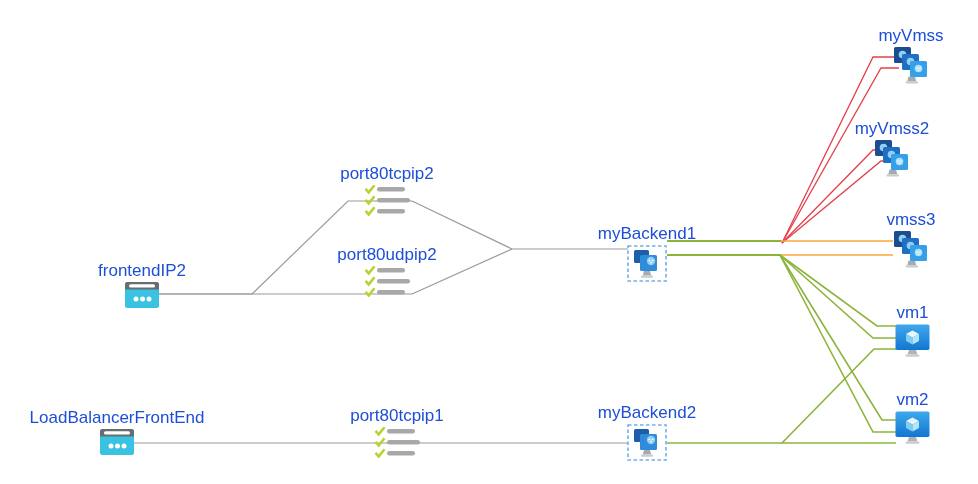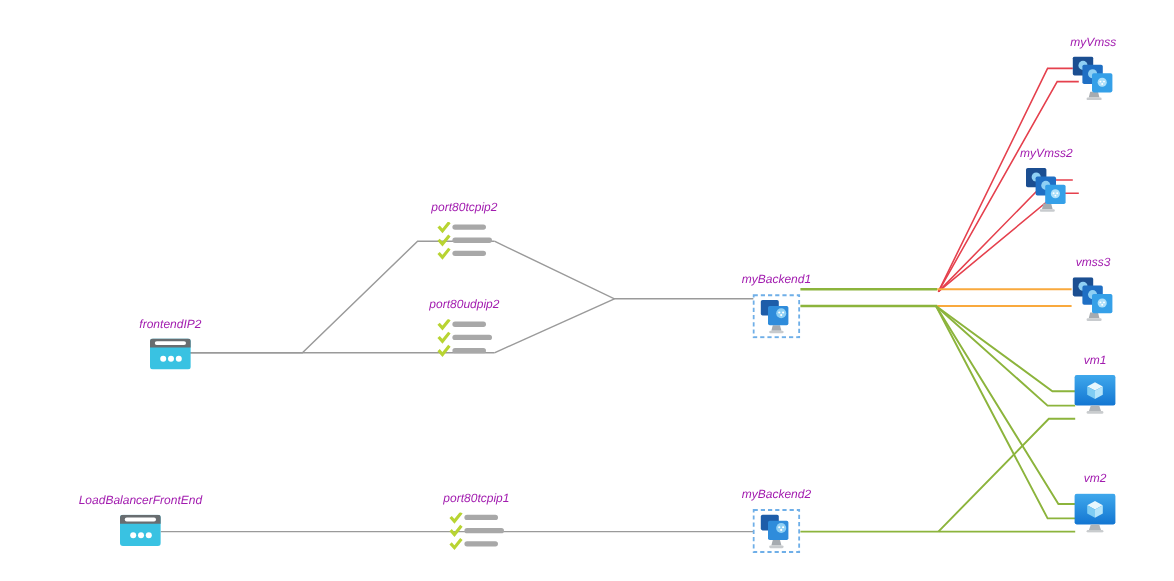--- a/index.html
+++ b/index.html
@@ -11,38 +11,37 @@
     overflow:hidden;
   }
   #edge-layer{position:absolute;left:0;top:0;z-index:1;}
   .node{position:absolute;z-index:2;}
   .node .nlabel{
     position:absolute;
     bottom:100%;
     left:50%;
     transform:translateX(-50%);
     margin-bottom:2px;
-    font-size:10px;
-    color:#a21caf;
+    font-size:17px;
+    color:#1d4ed8;
     white-space:nowrap;
     line-height:18px;
-    font-style:italic;
   }
   
   #node-frontendIP2          {left:100px; top:282px;margin-left:25px;}
   #node-loadBalancerFrontEnd {left:100px; top:429px;}
   #node-port80tcpip2         {left:362px; top:185px;}
   #node-port80udpip2         {left:362px; top:266px;}
   #node-port80tcpip1         {left:372px; top:427px;}
   #node-myBackend1           {left:627px; top:245px;}
   #node-myBackend2           {left:627px; top:424px;}
   #node-myVmss               {left:893px; top:47px;}
-  #node-myVmss2              {left:854px; top:140px;}
+  #node-myVmss2              {left:874px; top:140px;}
   #node-vmss3                {left:893px; top:231px;text-align:right;}
-  #node-vm1                  {left:895px; top:312px;}
+  #node-vm1                  {left:895px; top:324px;}
   #node-vm2                  {left:895px; top:411px;}
   .node svg{display:block;}
 </style>
 </head>
 <body>
 
 <div class="stage">
 
   <svg id="edge-layer" width="978" height="484" viewBox="0 0 978 484">
       <polyline points="134,294 252,294 348,201 412,201" fill="none" stroke="#9a9a9a" stroke-width="1.2"></polyline>

